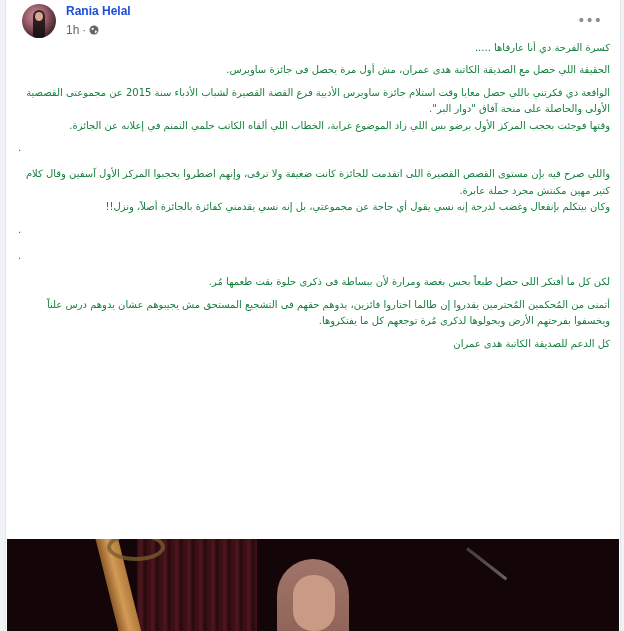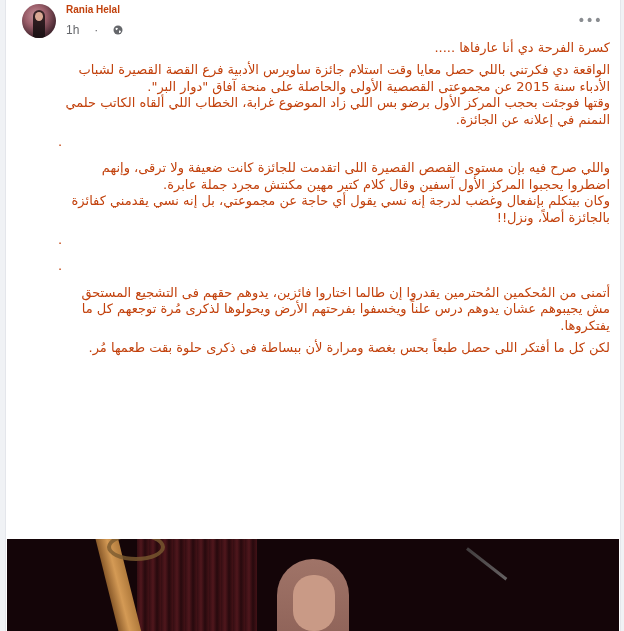--- a/index.html
+++ b/index.html
@@ -54,34 +54,34 @@
       width: 8px;
       height: 9px;
       border-radius: 50%;
       background: #d9a894;
     }
     .author {
       position: absolute;
       left: 50px;
       top: 0;
       font-family: "Liberation Sans", sans-serif;
-      font-size: 10px;
+      font-size: 12px;
       font-weight: bold;
-      color: #c2410c;
+      color: #1d4ed8;
     }
     .meta {
       position: absolute;
       left: 50px;
       top: 19px;
       font-family: "Liberation Sans", sans-serif;
       font-size: 12px;
       color: #65676b;
       display: flex;
       align-items: center;
-      gap: 15px;
+      gap: 3px;
     }
     .globe {
       display: inline-block;
       width: 10px;
       height: 10px;
     }
     .more {
       position: absolute;
       right: 8px;
       top: 8px;
@@ -92,24 +92,23 @@
       cursor: pointer;
     }
     .body {
       position: absolute;
       left: 10px;
       right: 10px;
       top: 40px;
       direction: rtl;
       text-align: right;
       font-family: "DejaVu Sans", sans-serif;
-      font-size: 13px;
+      font-size: 10px;
       line-height: 16.4px;
-      color: #c2410c;
-      margin-left: 40px;
+      color: #15803d;
     }
     .body p {
       margin: 0 0 6px 0;
     }
     .body p.sep {
       direction: ltr;
       text-align: left;
       margin: 6px 0 10px 0;
       padding-left: 2px;
     }
@@ -197,27 +196,29 @@
       <svg class="globe" viewBox="0 0 10 10">
         <circle cx="5" cy="5" r="4.5" fill="#65676b"></circle>
         <path d="M2.5 3.2 Q4 2 5 3.5 Q4.2 5 3 5.2 Z M6 5.5 Q7.5 5 8 6.5 Q7 8.5 6 8 Z" fill="#ffffff"></path>
       </svg>
     </div>
     <div class="more">•••</div>
   </div>
 
   <div class="body" id="post-body">
       <p>كسرة الفرحة دي أنا عارفاها .....</p>
+      <p>الحقيقة اللي حصل مع الصديقة الكاتبة هدى عمران، مش أول مرة يحصل فى جائزة ساويرس.</p>
       <p>الواقعة دي فكرتني باللي حصل معايا وقت استلام جائزة ساويرس الأدبية فرع القصة القصيرة لشباب الأدباء سنة 2015 عن مجموعتى القصصية الأولى والحاصلة على منحة آفاق "دوار البر".<br>وقتها فوجئت بحجب المركز الأول برضو بس اللي زاد الموضوع غرابة، الخطاب اللي ألقاه الكاتب حلمي النمنم في إعلانه عن الجائزة.</p>
       <p class="sep">.</p>
       <p>واللي صرح فيه بإن مستوى القصص القصيرة اللى اتقدمت للجائزة كانت ضعيفة ولا ترقى، وإنهم اضطروا يحجبوا المركز الأول آسفين وقال كلام كتير مهين مكنتش مجرد جملة عابرة.<br>وكان بيتكلم بإنفعال وغضب لدرجة إنه نسي يقول أي حاجة عن مجموعتي، بل إنه نسي يقدمني كفائزة بالجائزة أصلاً، ونزل!!</p>
       <p class="sep">.</p>
       <p class="sep">.</p>
+      <p>لكن كل ما أفتكر اللى حصل طبعاً بحس بغصة ومرارة لأن ببساطة فى ذكرى حلوة بقت طعمها مُر.</p>
       <p>أتمنى من المُحكمين المُحترمين يقدروا إن طالما اختاروا فائزين، يدوهم حقهم فى التشجيع المستحق مش يجيبوهم عشان يدوهم درس علناً ويخسفوا بفرحتهم الأرض ويحولوها لذكرى مُرة توجعهم كل ما يفتكروها.</p>
-      <p>لكن كل ما أفتكر اللى حصل طبعاً بحس بغصة ومرارة لأن ببساطة فى ذكرى حلوة بقت طعمها مُر.</p>
+      <p>كل الدعم للصديقة الكاتبة هدى عمران</p>
     </div>
 
   <div class="photo">
     <div class="curtain"></div>
     <div class="harp"></div>
     <div class="harp-top"></div>
     <div class="mic"></div>
     <div class="person-hijab"></div>
     <div class="person-face"></div>
   </div>

